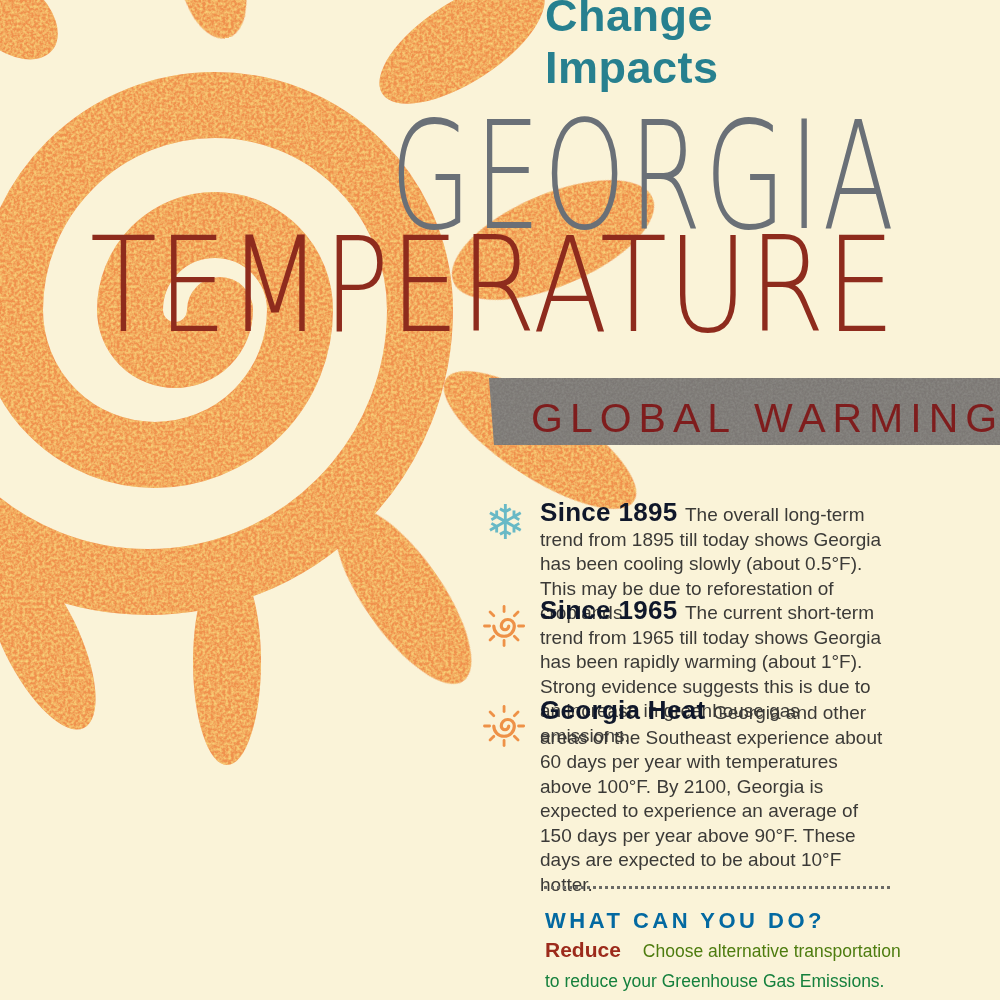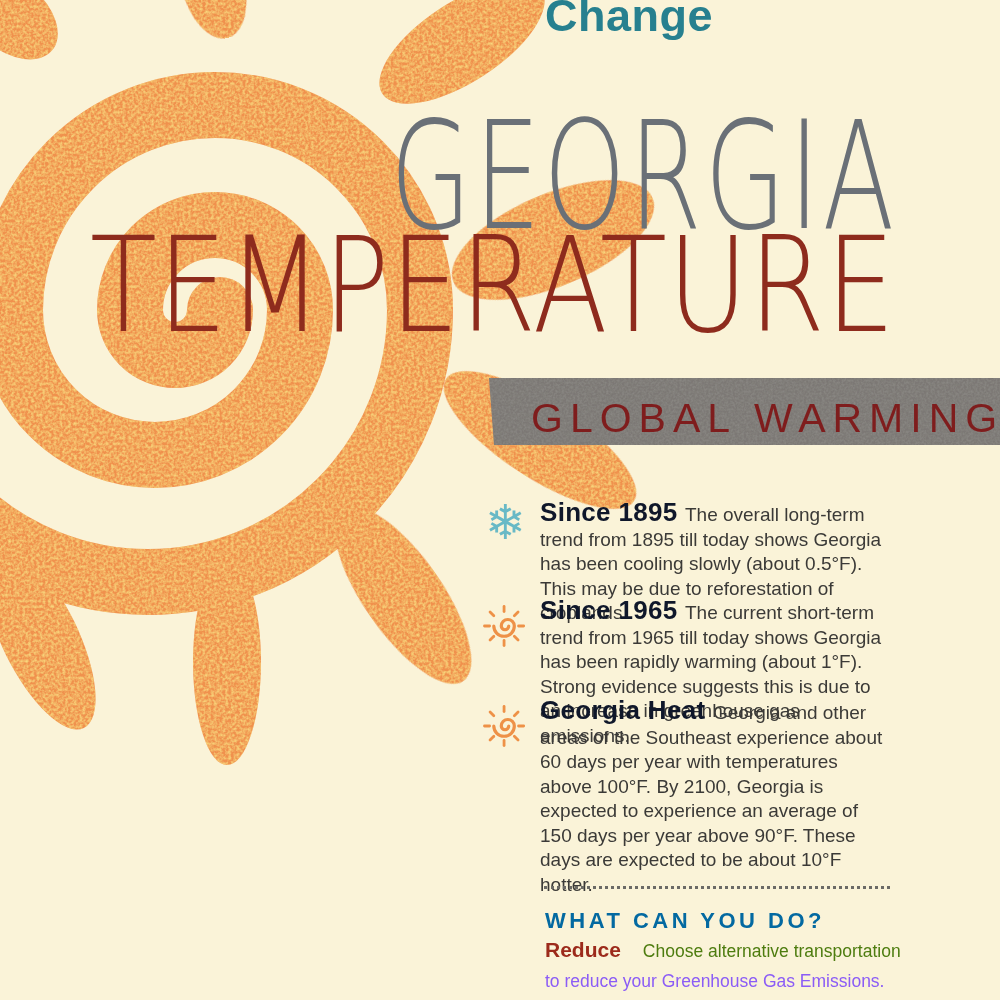--- a/index.html
+++ b/index.html
@@ -89,21 +89,21 @@
     border-top: 3px dotted #6b6a66;
   }
   .footer-heading {
     left: 545px; top: 908px;
     font-size: 22px; font-weight: bold; letter-spacing: 3.5px;
     color: #0369a1;
   }
   .footer-line1 { left: 545px; top: 938px; white-space: nowrap; }
   .footer-line2 {
     left: 545px; top: 971px;
-    font-size: 17.5px; color: #8b5cf6;
+    font-size: 17.5px; color: #15803d;
   }
   .action-label {
     font-size: 21px; font-weight: bold; color: #9c2a1b; margin-right: 22px;
   }
   .action-text { font-size: 17.5px; color: #4d7c0f; }
 </style>
 </head>
 <body>
 
 <div class="poster">
@@ -149,20 +149,21 @@
       <ellipse cx="403" cy="595" rx="105" ry="39" transform="rotate(55 403 595)" fill="#f0914e"></ellipse>
     </g>
 
     <g filter="url(#grain)">
       <polygon points="489,378 1000,378 1000,445 494,445" fill="#7b7874"></polygon>
     </g>
   </svg>
 
   <div class="txt eyebrow">
     <div>Change</div>
+    <div>Impacts</div>
   </div>
 
   <div class="txt title-georgia">GEORGIA</div>
   <div class="txt title-temperature">TEMPERATURE</div>
 
   <div class="txt banner-label">GLOBAL WARMING</div>
 
   <div class="txt section section-1">
     <div class="icon-cell">
       <span class="snowflake">❄</span>

